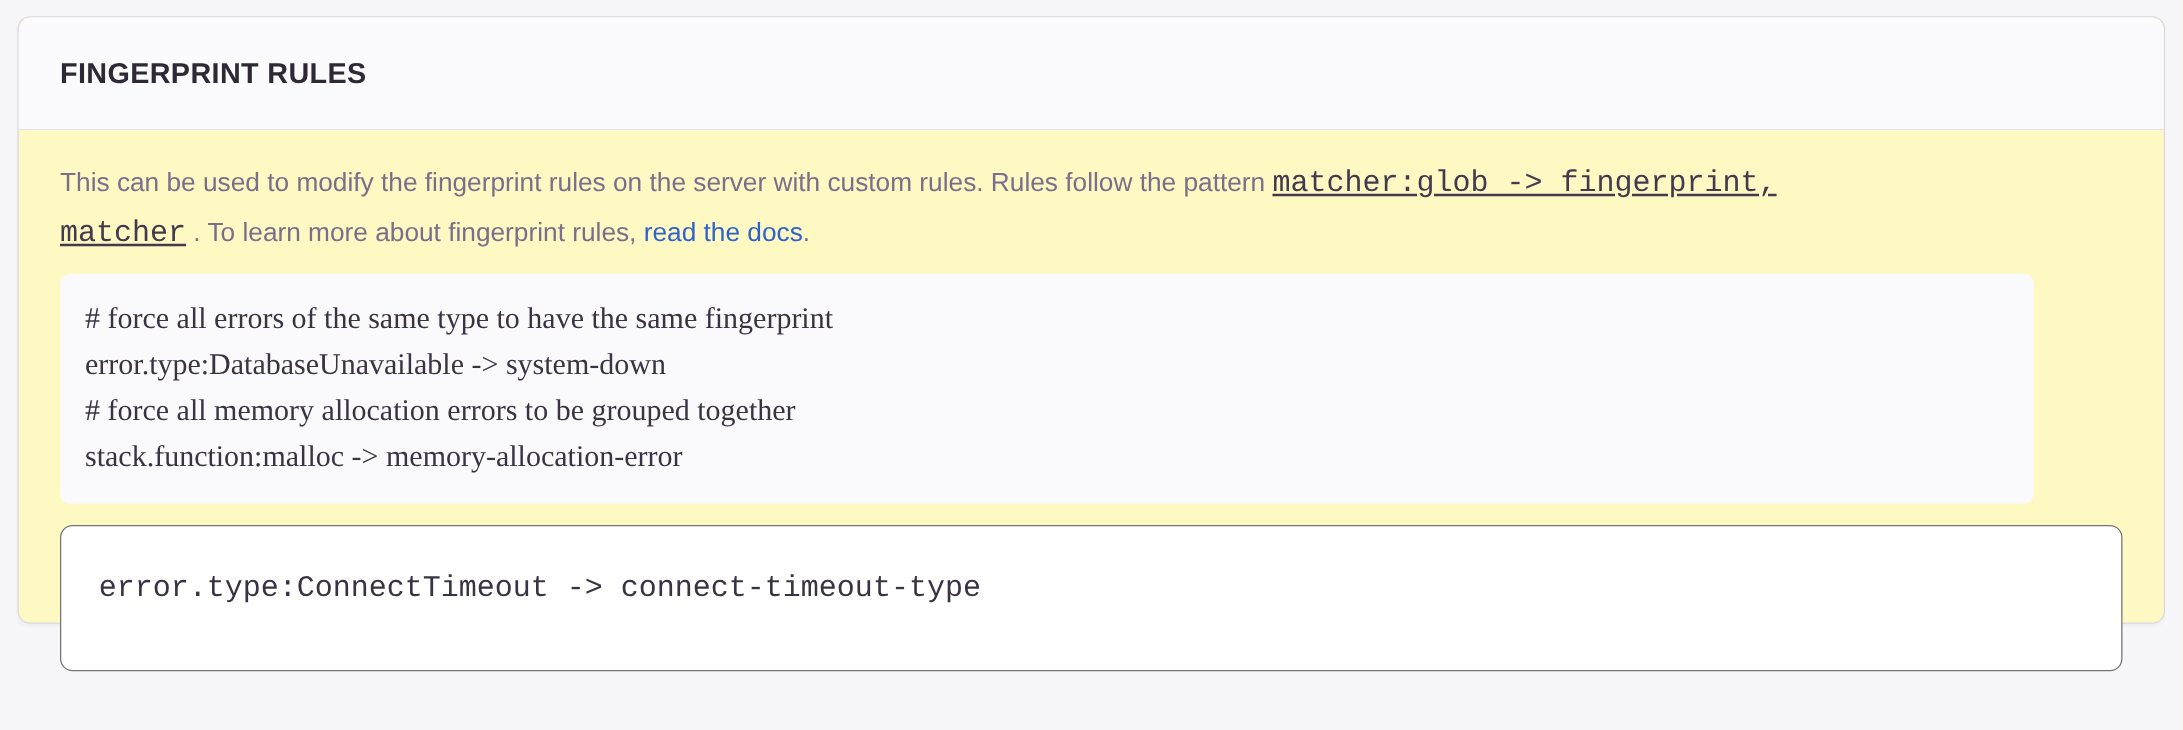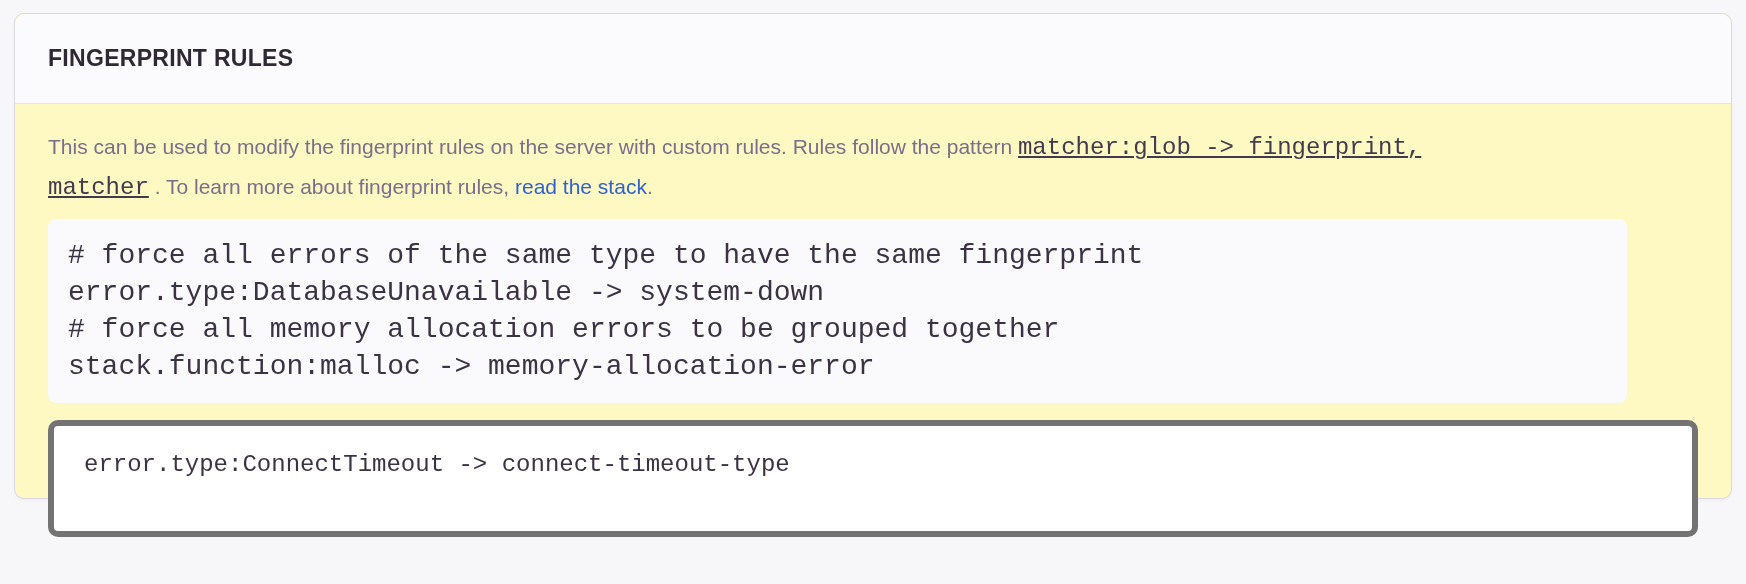--- a/index.html
+++ b/index.html
@@ -52,54 +52,54 @@
   .docs-link {
     color: #2f62cc;
     text-decoration: none;
     cursor: pointer;
   }
   .example-block {
     margin: 12px 71px 0 0;
     background: #faf9fb;
     border-radius: 8px;
     padding: 18px 20px;
-    font-family: Liberation Mono, monospace;
-    font-size: 28px;
+    font-family: Liberation Serif, serif;
+    font-size: 24px;
     line-height: 37px;
     color: #3a3344;
     white-space: pre;
     overflow: hidden;
   }
   .rules-input {
     display: block;
     margin-top: 17px;
     width: 100%;
     height: 117px;
-    border: 6px solid #737373;
+    border: 1px solid #737373;
     border-radius: 10px;
     background: #ffffff;
-    padding: 20px 30px;
+    padding: 32px 30px;
     font-family: "Liberation Mono", "DejaVu Sans Mono", monospace;
     font-size: 24px;
     line-height: 37px;
     color: #3a3344;
     resize: none;
     outline: none;
     overflow: hidden;
     white-space: pre;
   }
 </style>
 </head>
 <body>
 
 <div class="panel">
   <div class="panel-header">
     <span class="panel-title">FINGERPRINT RULES</span>
   </div>
   <div class="panel-body">
-    <p class="help-text"><span>This can be used to modify the fingerprint rules on the server with custom rules. Rules follow the pattern </span><code>matcher:glob -&gt; fingerprint,</code><br><code>matcher</code><span> . To learn more about fingerprint rules, </span><a class="docs-link">read the stack</a><span>.</span></p>
+    <p class="help-text"><span>This can be used to modify the fingerprint rules on the server with custom rules. Rules follow the pattern </span><code>matcher:glob -&gt; fingerprint,</code><br><code>matcher</code><span> . To learn more about fingerprint rules, </span><a class="docs-link">read the docs</a><span>.</span></p>
     <pre class="example-block"># force all errors of the same type to have the same fingerprint
 error.type:DatabaseUnavailable -&gt; system-down
 # force all memory allocation errors to be grouped together
 stack.function:malloc -&gt; memory-allocation-error</pre>
     <textarea class="rules-input" spellcheck="false" style="">error.type:ConnectTimeout -&gt; connect-timeout-type</textarea>
   </div>
 </div>
 
 </body></html>

